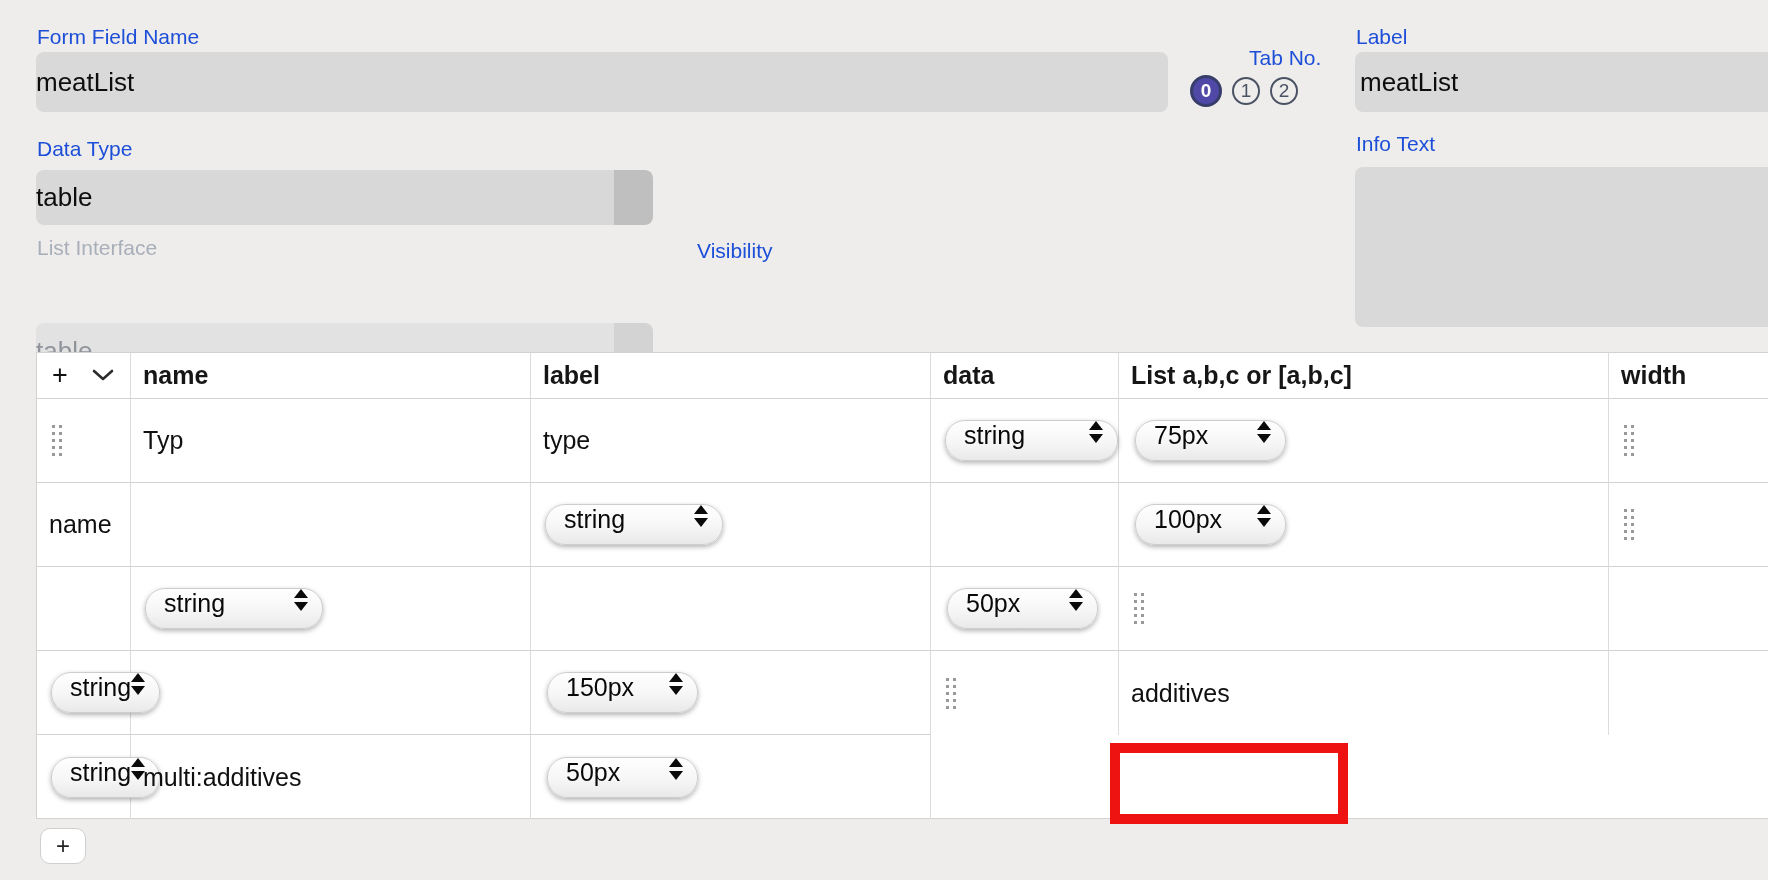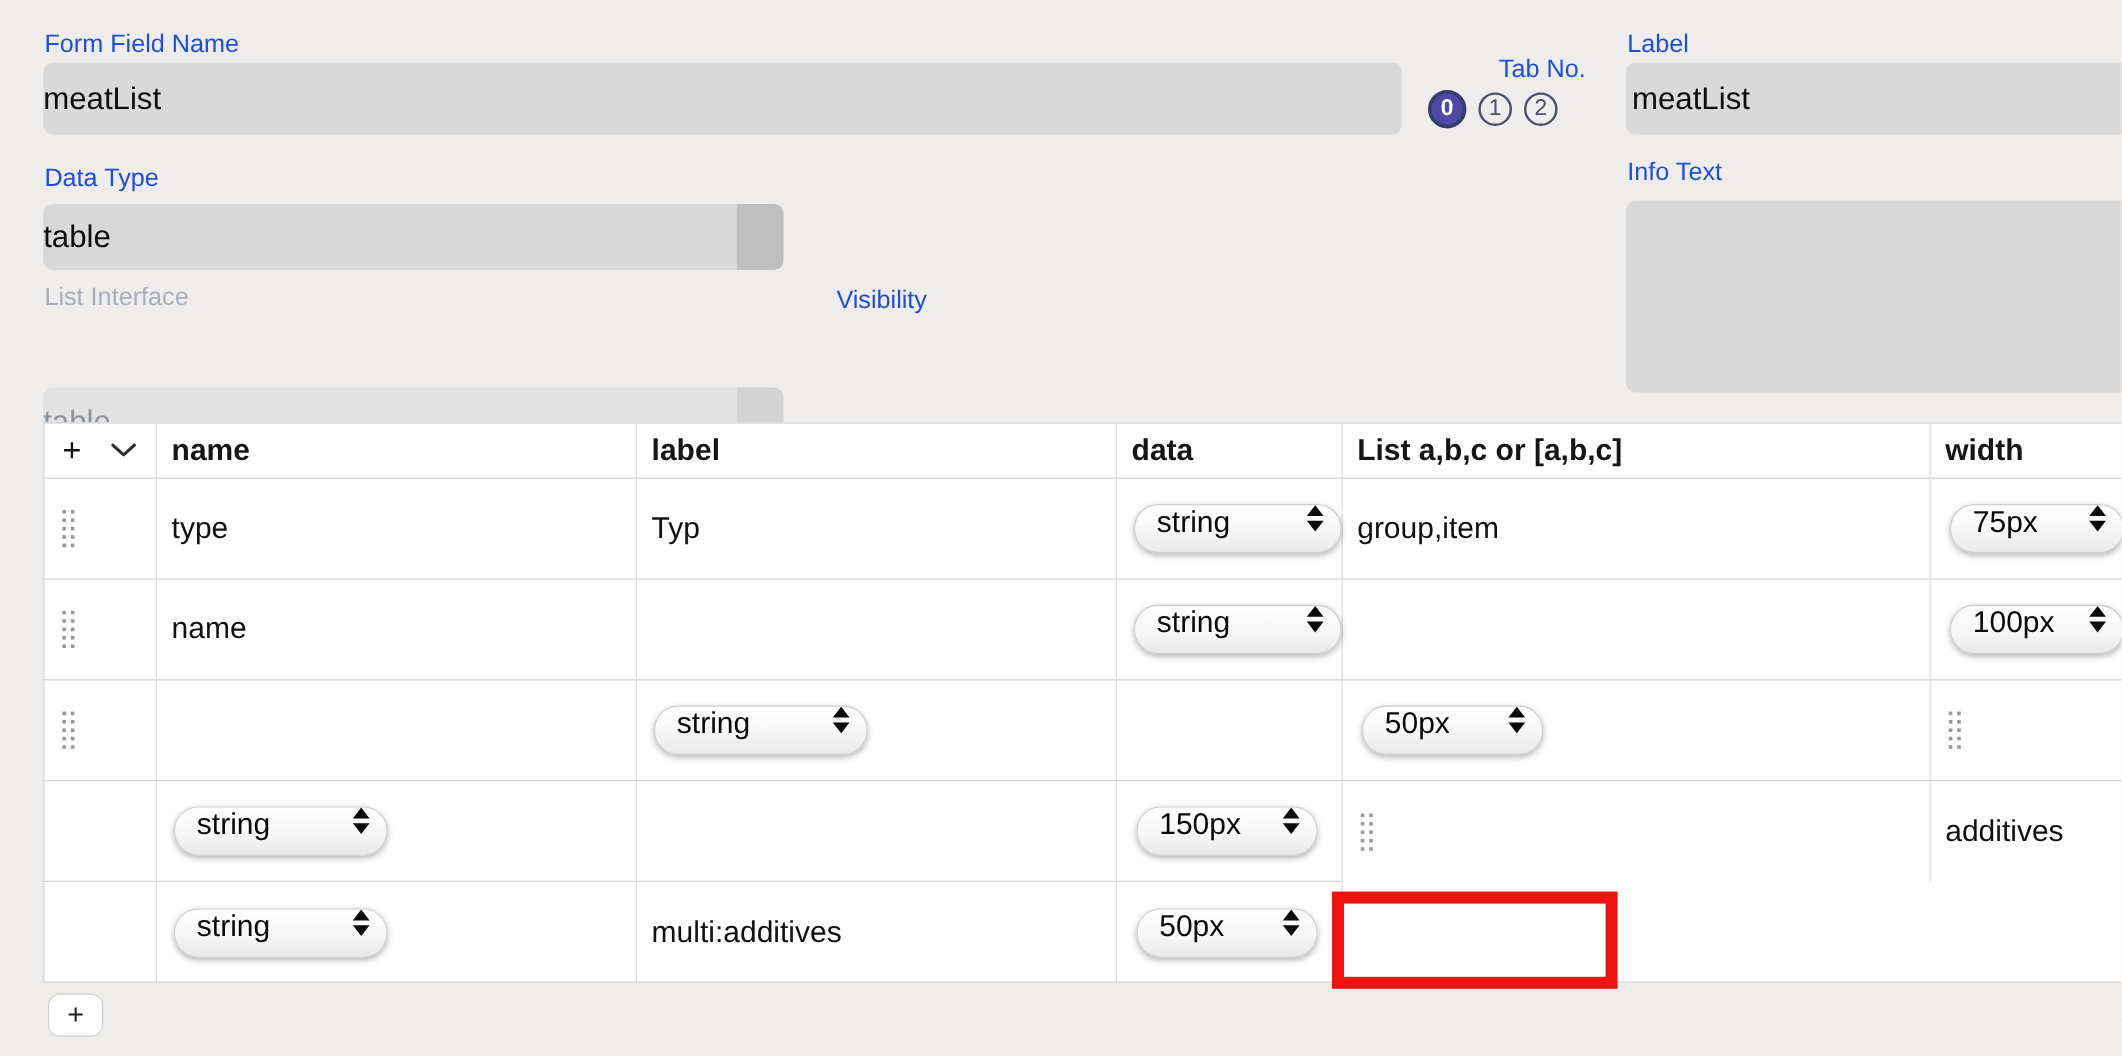--- a/index.html
+++ b/index.html
@@ -168,32 +168,31 @@
         <i></i>
         <i></i>
         <i></i>
         <i></i>
         <i></i>
         <i></i>
         <i></i>
         <i></i>
       </span>
   </div>
+  <div class="cell">Typ</div>
   <div class="cell">type</div>
-  <div class="cell">Typ</div>
-  <div class="cell">
-    <div class="stepper data-stepper">
-      <span>string</span>
-      <span class="stepper-arrows">
-          <span class="tri-up"></span>
-          <span class="tri-down"></span>
-        </span>
-    </div>
-  </div>
-  <div class="cell">group,item</div>
+  <div class="cell">
+    <div class="stepper data-stepper">
+      <span>string</span>
+      <span class="stepper-arrows">
+          <span class="tri-up"></span>
+          <span class="tri-down"></span>
+        </span>
+    </div>
+  </div>
   <div class="cell">
     <div class="stepper width-stepper">
       <span>75px</span>
       <span class="stepper-arrows">
           <span class="tri-up"></span>
           <span class="tri-down"></span>
         </span>
     </div>
   </div>
 

